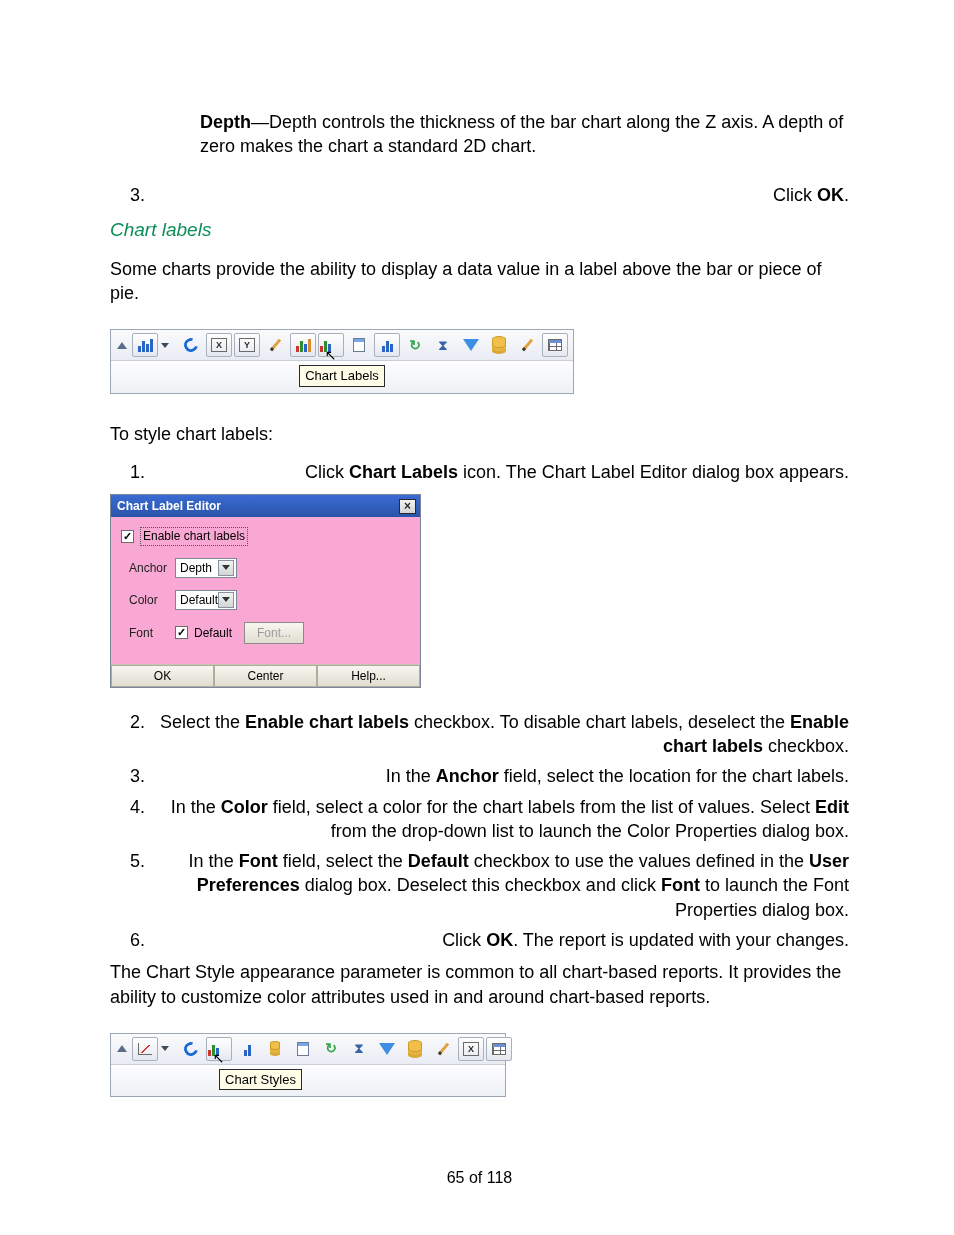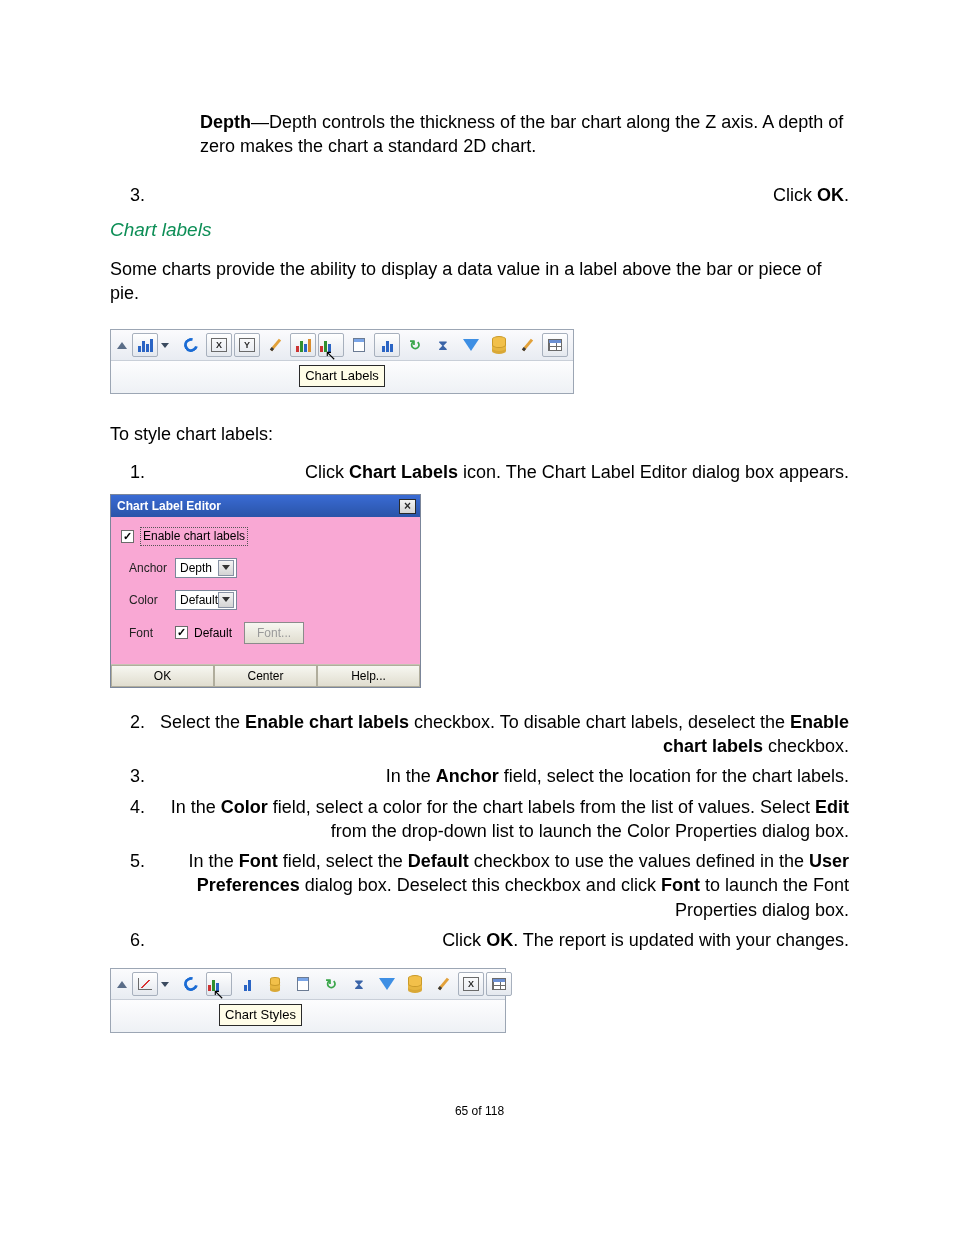--- a/index.html
+++ b/index.html
@@ -166,21 +166,21 @@
   .btn3d {
     height:22px;padding:0 12px;border:1px solid #8b8b8b;background:linear-gradient(#f7f7f1,#e0ddcf);font-size:12px;display:inline-flex;align-items:center;justify-content:center;min-width:60px;
   }
   .btn3d.disabled { color:#9a9a9a; }
   .dlg-btnrow {
     display:flex;border-top:1px solid #c6c3b2;background:#ece9d8;
   }
   .dlg-btnrow .btn3d { flex:1;border-radius:0;border:1px solid #b0ad9c;margin:0; }
   .dlg-btnrow .btn3d + .btn3d { border-left:1px solid #b0ad9c; }
   .footer {
-    text-align:center;margin-top:50px;font-size:12px;
+    text-align:center;margin-top:50px;font-size:16px;
   }
 </style>
 </head>
 <body>
 
 <div class="page">
 
   
   <div class="indent-depth">
     <b>Depth</b><span>—</span><span>Depth controls the thickness of the bar chart along the Z axis. A depth of zero makes the chart a standard 2D chart.</span>
@@ -357,20 +357,21 @@
     <div class="numitem">
       <div class="num">6.</div>
       <div class="body">
         <span>Click </span><b>OK</b><span>. The report is updated with your changes.</span>
       </div>
     </div>
   </div>
 
   
 
+  <div class="para">The Chart Style appearance parameter is common to all chart-based reports. It provides the ability to customize color attributes used in and around chart-based reports.</div>
 
   
   <div class="figure-toolbar" style="width:396px;">
     <div class="tb-row">
       <div class="arrow-up"></div>
       <div class="ico">
           <div class="line-chart"></div>
         </div>
       <div class="dd-caret"></div>
       <div class="sep"></div>

